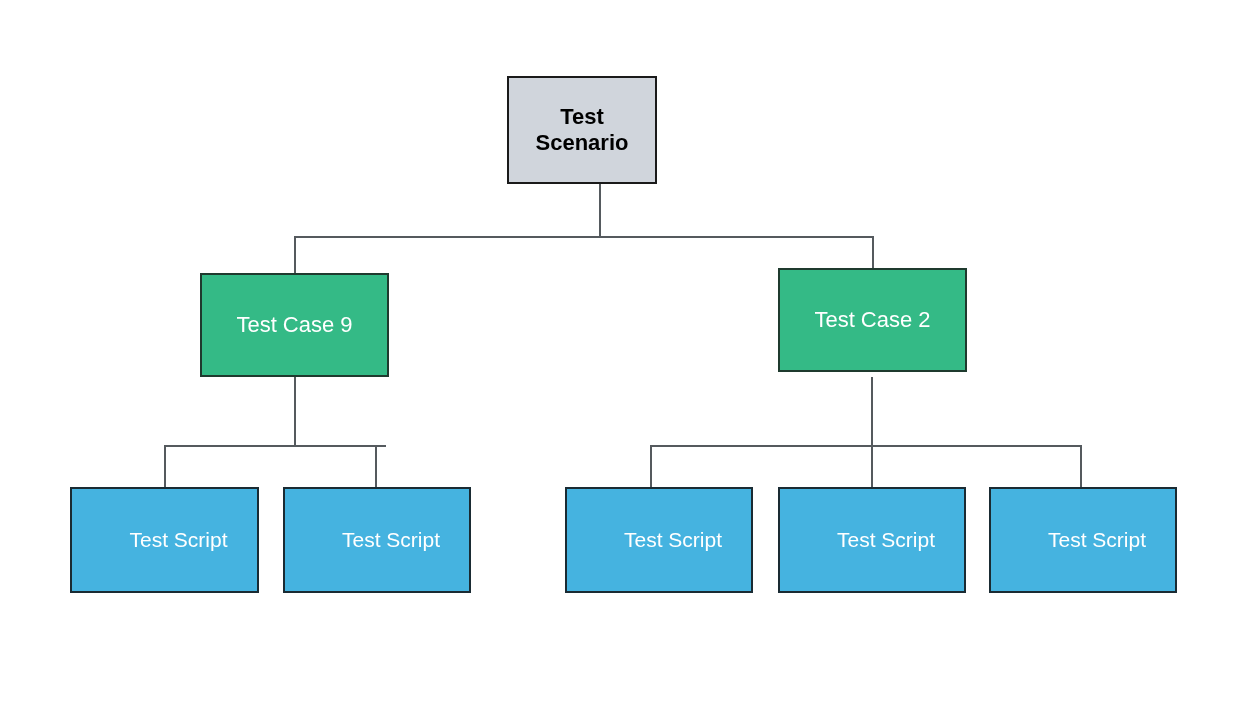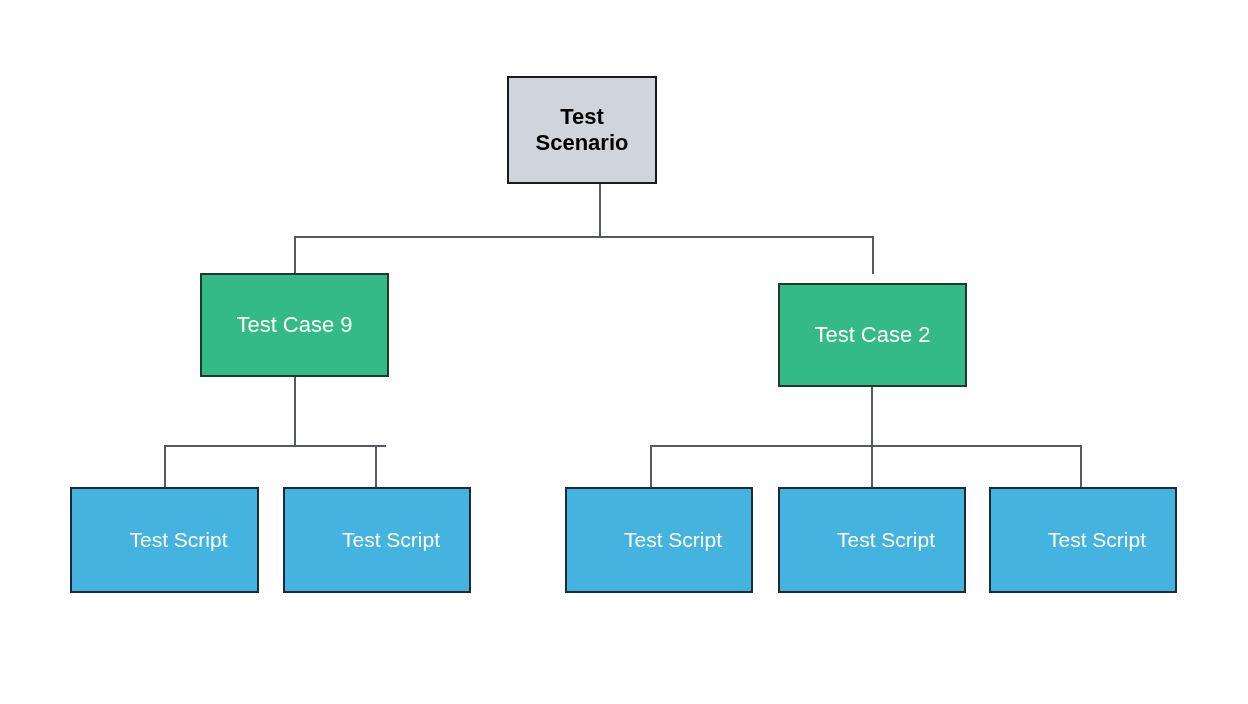--- a/index.html
+++ b/index.html
@@ -83,21 +83,21 @@
   <div class="edge edge-v" style="left:1080px; top:445px; height:43px;"></div>
 
   <div class="node node-root" style="left:507px; top:76px; width:150px; height:108px;">
     <span class="node-label">Test
 Scenario</span>
   </div>
 
   <div class="node node-case" style="left:200px; top:273px; width:189px; height:104px;">
     <span class="node-label">Test Case 9</span>
   </div>
-  <div class="node node-case" style="left:778px; top:283px; width:189px; height:104px;">
+  <div class="node node-case" style="left:778px; top:268px; width:189px; height:104px;">
     <span class="node-label">Test Case 2</span>
   </div>
 
   <div class="node node-script" style="left:70px; top:487px; width:189px; height:106px;">
     <span class="node-label">Test Script</span>
   </div>
   <div class="node node-script" style="left:283px; top:487px; width:188px; height:106px;">
     <span class="node-label">Test Script</span>
   </div>
   <div class="node node-script" style="left:565px; top:487px; width:188px; height:106px;">

